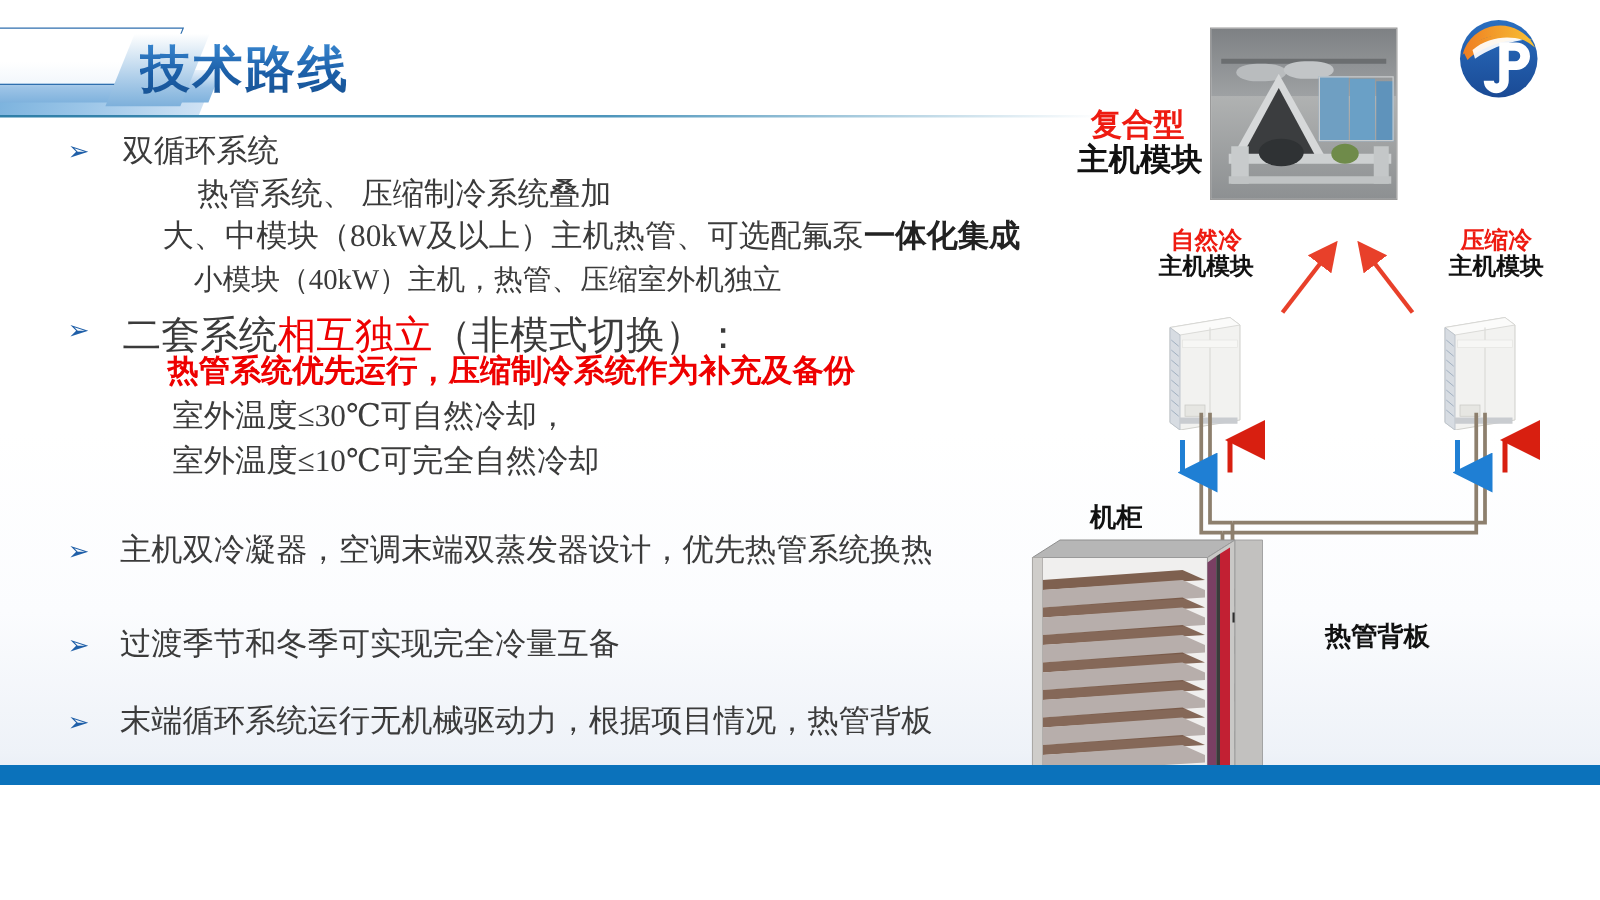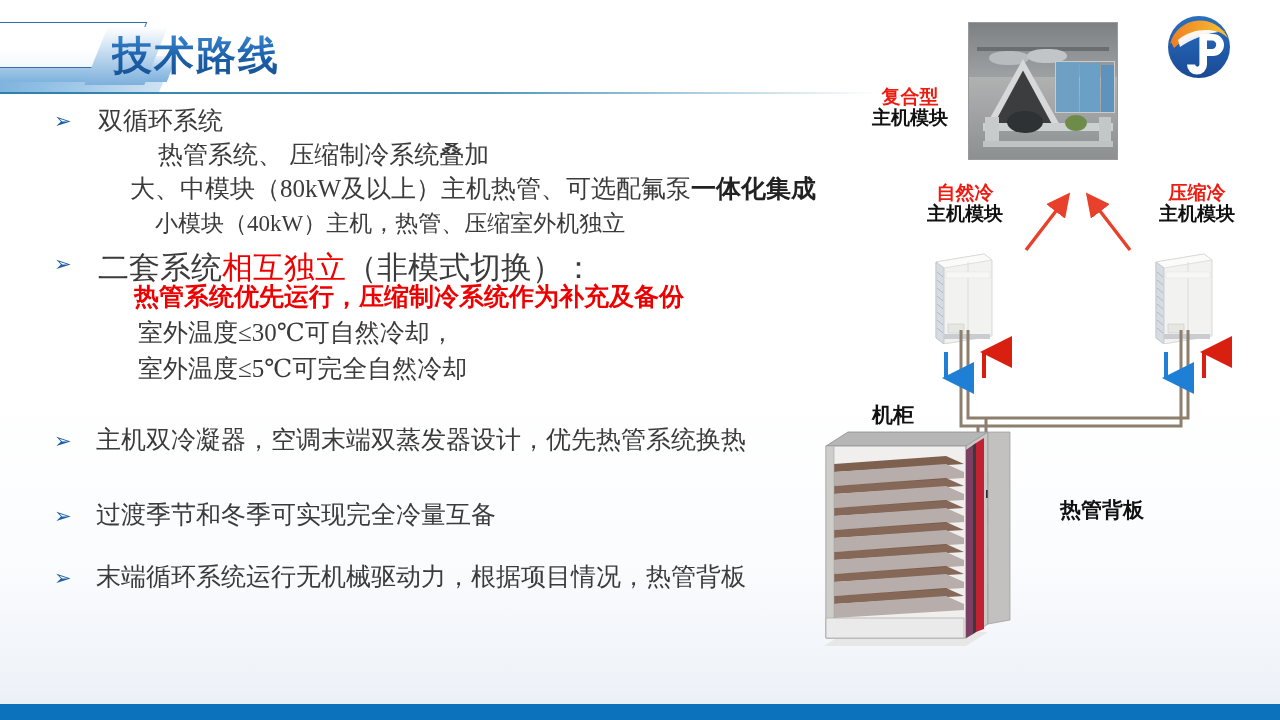--- a/index.html
+++ b/index.html
@@ -3,21 +3,21 @@
 <meta charset="utf-8">
 <style>
   html, body {
     margin: 0; padding: 0;
     width: 1280px; height: 720px;
     overflow: hidden;
     font-family: "Liberation Serif", "DejaVu Serif", serif;
   }
   #slide {
     position: relative;
-    width: 1280px; height: 720px;
+    width: 1280px; height: 628px;
     background: linear-gradient(to bottom, #ffffff 0%, #ffffff 55%, #fbfcfe 78%, #eef2f8 96%, #e6ecf5 100%);
     overflow: hidden;
   }
 
   
   #bottom-bar {
     position: absolute; left: 0; bottom: 0;
     width: 1280px; height: 16px;
     background: #0b72bb;
   }
@@ -165,21 +165,21 @@
     <div class="row" style="left:98px; top:147px; font-size:31px;">
       <span class="txt">二套系统</span><span class="txt red">相互独立</span><span class="txt">（非模式切换）：</span>
     </div>
     <div class="row red" style="left:134px; top:180px; font-size:25px; font-weight:bold;">
       <span class="txt">热管系统优先运行，压缩制冷系统作为补充及备份</span>
     </div>
     <div class="row" style="left:138px; top:216px; font-size:25px;">
       <span class="txt">室外温度≤30℃可自然冷却，</span>
     </div>
     <div class="row" style="left:138px; top:252px; font-size:25px;">
-      <span class="txt">室外温度≤5℃可完全自然冷却</span>
+      <span class="txt">室外温度≤10℃可完全自然冷却</span>
     </div>
 
     <div class="bullet" style="left:54px; top:331px;">➢</div>
     <div class="row" style="left:96px; top:323px; font-size:25px;">
       <span class="txt">主机双冷凝器，空调末端双蒸发器设计，优先热管系统换热</span>
     </div>
 
     <div class="bullet" style="left:54px; top:406px;">➢</div>
     <div class="row" style="left:96px; top:398px; font-size:25px;">
       <span class="txt">过渡季节和冬季可实现完全冷量互备</span>
@@ -206,21 +206,21 @@
       <div class="ph" style="left:132px;top:42px;width:14px;height:48px;background:#5f93bb;"></div>
       <div class="ph" style="left:86px;top:38px;width:60px;height:52px;border:1px solid #c9ccce;box-sizing:border-box;"></div>
       <div class="ph" style="left:14px;top:100px;width:130px;height:8px;background:#cdd0d1;"></div>
       <div class="ph" style="left:16px;top:94px;width:14px;height:30px;background:#c8cbcc;"></div>
       <div class="ph" style="left:130px;top:94px;width:12px;height:30px;background:#c4c7c8;"></div>
       <div class="ph" style="left:14px;top:118px;width:130px;height:6px;background:#c0c3c4;"></div>
       <div class="ph" style="left:38px;top:88px;width:36px;height:22px;border-radius:50%;background:#2f3234;"></div>
       <div class="ph" style="left:96px;top:92px;width:22px;height:16px;border-radius:50%;background:#6f8b4a;"></div>
     </div>
 
-    <div class="lbl" style="left:62px; top:86px; width:96px; font-size:19px;">
+    <div class="lbl" style="left:62px; top:86px; width:96px; font-size:25px;">
       <span class="r">复合型</span>
       <span class="k">主机模块</span>
     </div>
 
     <div class="lbl" style="left:116px; top:182px; width:98px; font-size:19px;">
       <span class="r">自然冷</span>
       <span class="k">主机模块</span>
     </div>
 
     <div class="lbl" style="left:348px; top:182px; width:98px; font-size:19px;">

